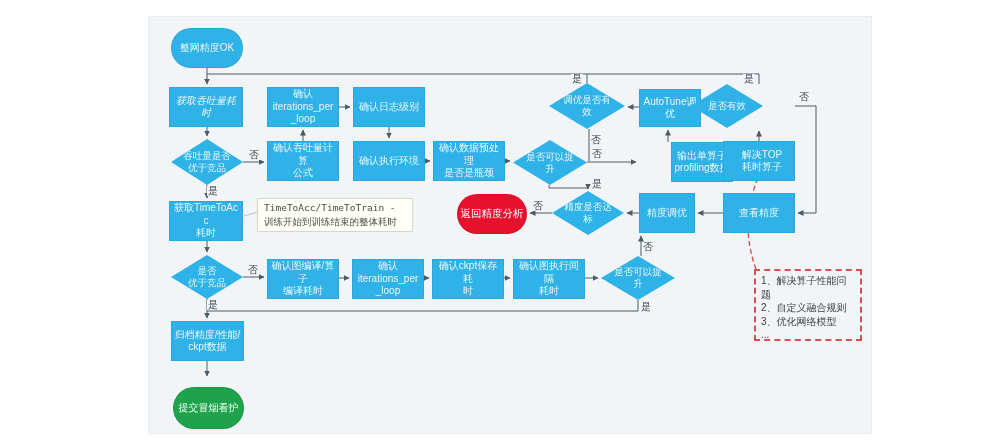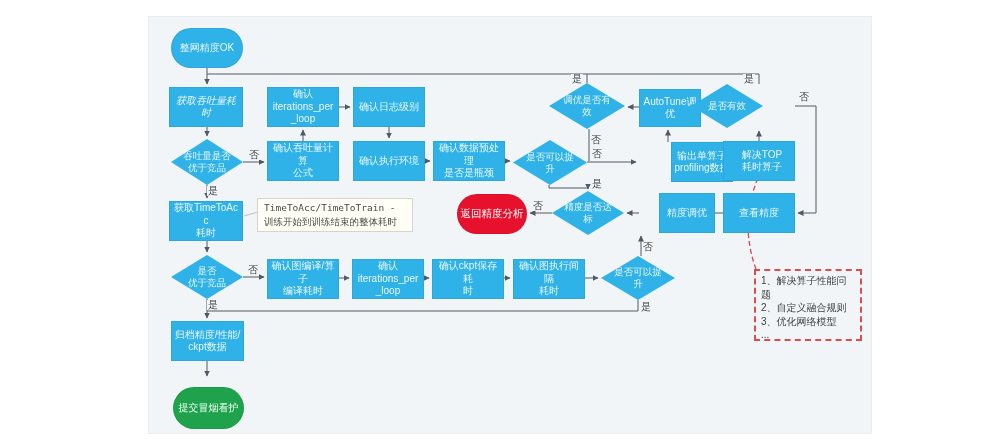--- a/index.html
+++ b/index.html
@@ -96,21 +96,21 @@
 profiling数据</div>
     <div class="node" style="left:574px;top:124px;width:72px;height:40px;padding-left:8px;">解决TOP
 耗时算子</div>
 
     <div class="node" style="left:20px;top:184px;width:74px;height:40px;">获取TimeToAcc
 耗时</div>
     <div class="note" style="left:108px;top:181px;">TimeToAcc/TimeToTrain -
 训练开始到训练结束的整体耗时</div>
     <div class="node end-red" style="left:308px;top:177px;width:70px;height:40px;">返回精度分析</div>
     <div class="node diamond" style="left:403px;top:174px;width:72px;height:44px;">精度是否达标</div>
-    <div class="node" style="left:490px;top:176px;width:56px;height:40px;margin-left:20px;">精度调优</div>
+    <div class="node" style="left:490px;top:176px;width:56px;height:40px;">精度调优</div>
     <div class="node" style="left:574px;top:176px;width:72px;height:40px;">查看精度</div>
 
     <div class="node diamond" style="left:22px;top:238px;width:72px;height:44px;">是否
 优于竞品</div>
     <div class="node" style="left:118px;top:242px;width:72px;height:40px;">确认图编译/算子
 编译耗时</div>
     <div class="node" style="left:203px;top:242px;width:72px;height:40px;">确认
 iterations_per_loop</div>
     <div class="node" style="left:283px;top:242px;width:72px;height:40px;">确认ckpt保存耗
 时</div>

